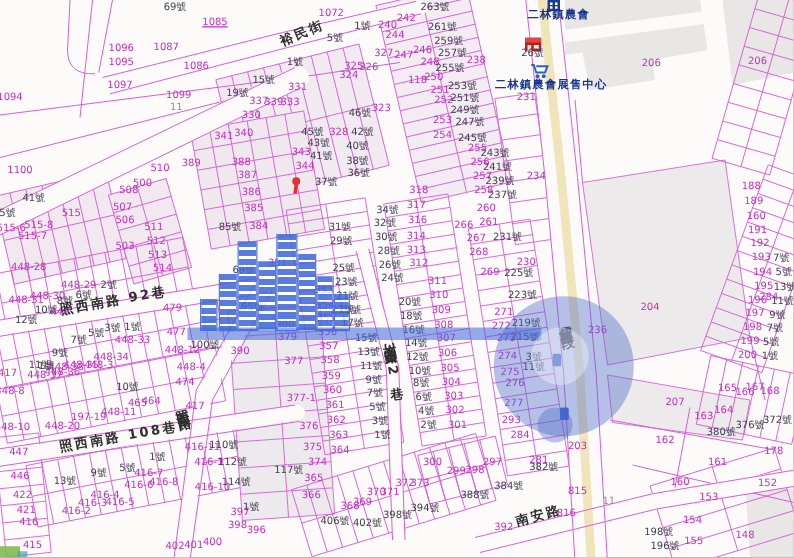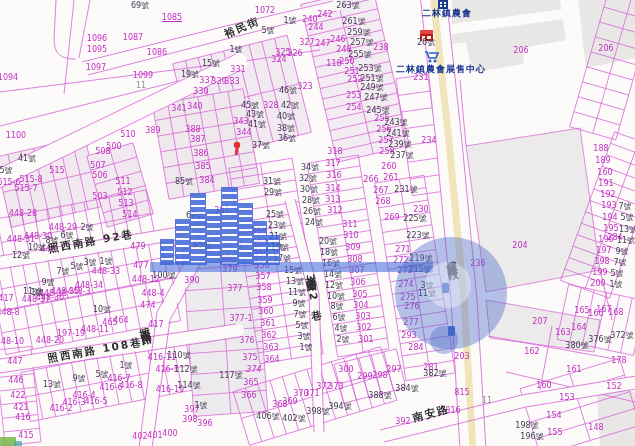--- a/index.html
+++ b/index.html
@@ -629,21 +629,21 @@
       <span class="lbl p" style="left: 190px; top: 420px; transform: translate(-50%, -50%) rotate(0deg);">398</span>
       <span class="lbl p" style="left: 205px; top: 424px; transform: translate(-50%, -50%) rotate(0deg); text-align: right;">396</span>
       <span class="lbl h" style="left: 201px; top: 406px; transform: translate(-50%, -50%) rotate(0deg);">1號</span>
       <span class="lbl p" style="left: 228px; top: 260px; transform: translate(-50%, -50%) rotate(0deg);">390</span>
       <span class="lbl p" style="left: 230px; top: 270px; transform: translate(-50%, -50%) rotate(0deg);">379</span>
       <span class="lbl p" style="left: 192px; top: 281px; transform: translate(-50%, -50%) rotate(0deg);">390</span>
       <span class="lbl p" style="left: 235px; top: 289px; transform: translate(-50%, -50%) rotate(0deg);">377</span>
       <span class="lbl p" style="left: 241px; top: 319px; transform: translate(-50%, -50%) rotate(0deg);">377-1</span>
       <span class="lbl p" style="left: 247px; top: 341px; transform: translate(-50%, -50%) rotate(0deg);">376</span>
       <span class="lbl p" style="left: 250px; top: 358px; transform: translate(-50%, -50%) rotate(0deg);">375</span>
-      <span class="lbl p" style="left: 254px; top: 370px; transform: translate(-50%, -50%) rotate(0deg); font-style: italic;">374</span>
+      <span class="lbl p" style="left: 254px; top: 370px; transform: translate(-50%, -50%) rotate(0deg);">374</span>
       <span class="lbl p" style="left: 251px; top: 383px; transform: translate(-50%, -50%) rotate(0deg);">365</span>
       <span class="lbl p" style="left: 249px; top: 396px; transform: translate(-50%, -50%) rotate(0deg);">366</span>
       <span class="lbl h" style="left: 272px; top: 182px; transform: translate(-50%, -50%) rotate(0deg);">31號</span>
       <span class="lbl h" style="left: 273px; top: 193px; transform: translate(-50%, -50%) rotate(0deg);">29號</span>
       <span class="lbl h" style="left: 274px; top: 204px; transform: translate(-50%, -50%) rotate(0deg); margin-top: 44px;">27號</span>
       <span class="lbl h" style="left: 275px; top: 215px; transform: translate(-50%, -50%) rotate(0deg);">25號</span>
       <span class="lbl h" style="left: 277px; top: 226px; transform: translate(-50%, -50%) rotate(0deg);">23號</span>
       <span class="lbl h" style="left: 278px; top: 237px; transform: translate(-50%, -50%) rotate(0deg);">21號</span>
       <span class="lbl h" style="left: 280px; top: 248px; transform: translate(-50%, -50%) rotate(0deg);">19號</span>
       <span class="lbl h" style="left: 282px; top: 259px; transform: translate(-50%, -50%) rotate(0deg);">17號</span>

